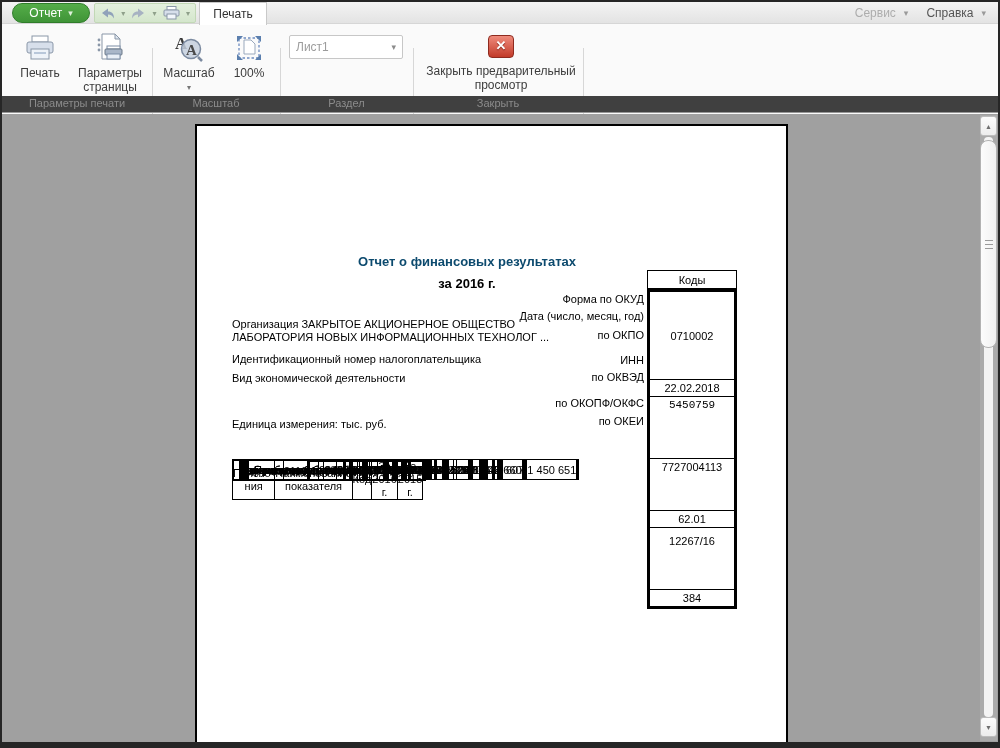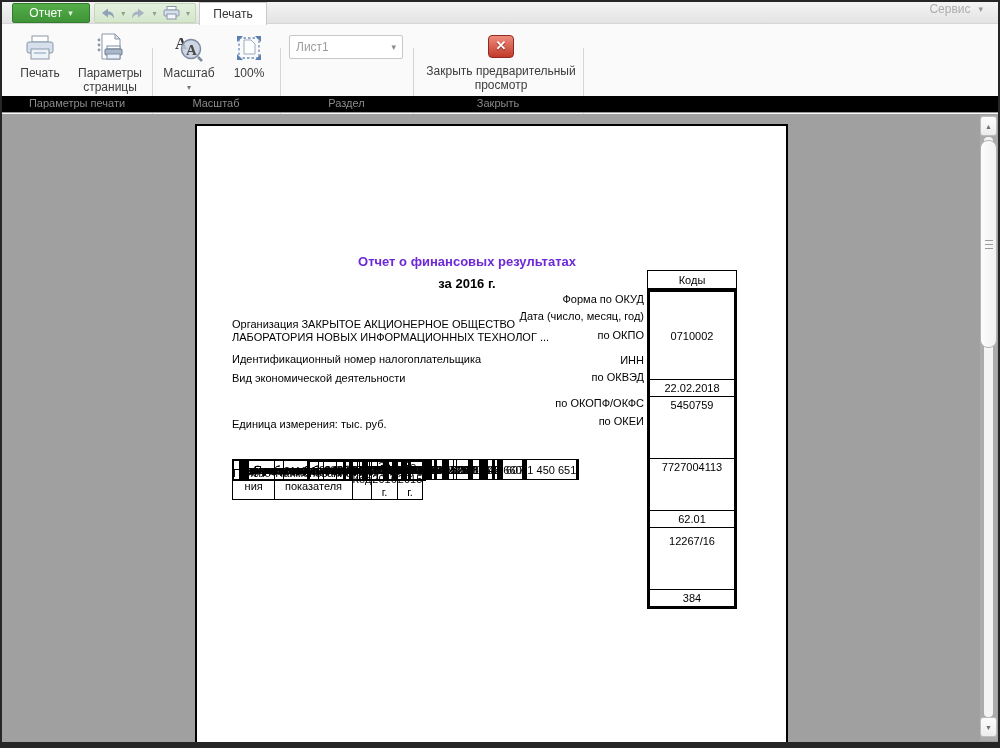--- a/index.html
+++ b/index.html
@@ -7,69 +7,69 @@
   .window{
     position:relative;width:1000px;height:748px;margin:0 auto;
     border:2px solid #262626;border-bottom-width:6px;
     background:#fafafa;overflow:hidden;
     font-family:"Liberation Sans",sans-serif;
   }
   
   .topbar{position:absolute;left:0;top:0;width:996px;height:22px;
     background:linear-gradient(#f4f4f4,#e3e3e3);border-bottom:1px solid #d6d6d6;}
   .appmenu-btn{position:absolute;left:10px;top:1px;width:78px;height:20px;
-    background:linear-gradient(#55ad49,#3f9437);border:1px solid #2f7d2a;border-radius:2px;
+    background:linear-gradient(#55ad49,#3f9437);border:1px solid #2f7d2a;border-radius:10px;
     color:#fff;font-size:12px;display:flex;align-items:center;justify-content:center;gap:6px;cursor:default;}
   .appmenu-btn .caret{font-size:9px;color:#dff2dc;}
   .quickpanel{position:absolute;left:92px;top:1px;width:102px;height:20px;
     background:linear-gradient(#e4f0de,#d4e6cc);border:1px solid #c2d8b6;border-radius:2px;
     display:flex;align-items:center;justify-content:space-around;padding:0 2px;}
   .qa-caret{font-size:8px;color:#8fa08a;}
   .tab{position:absolute;left:197px;top:0;width:68px;height:23px;background:#fff;
     border:1px solid #c9c9c9;border-bottom:none;font-size:12px;color:#333;
     display:flex;align-items:center;justify-content:center;z-index:3;}
-  .menu-right{position:absolute;right:8px;top:0;height:22px;display:flex;align-items:center;gap:10px;font-size:12px;flex-direction:column;}
+  .menu-right{position:absolute;right:8px;top:0;height:22px;display:flex;align-items:center;gap:10px;font-size:12px;}
   .menu-right .mitem{display:flex;align-items:center;gap:8px;padding:0 4px;}
   .mitem.disabled .mlabel{color:#adadad;}
   .mitem .mlabel{color:#555;}
   .mitem .caret{font-size:9px;color:#9a9a9a;}
   
   .ribbon{position:absolute;left:0;top:22px;width:996px;height:72px;background:#fafafa;}
   .vsep{position:absolute;top:24px;height:86px;width:1px;background:#d7d7d7;}
   .rbtn{position:absolute;display:flex;flex-direction:column;align-items:center;
     font-size:12px;color:#3c3c3c;text-align:center;line-height:14px;cursor:default;}
   .rbtn .ric{height:32px;display:flex;align-items:center;justify-content:center;margin-bottom:2px;}
   .rbtn .small-caret{font-size:8px;color:#777;margin-top:1px;}
   .combo{position:absolute;left:287px;top:11px;width:114px;height:24px;background:#fff;
     border:1px solid #c7c7c7;border-radius:2px;display:flex;align-items:center;
     font-size:12px;color:#9c9c9c;padding:0 6px;justify-content:space-between;}
   .combo .caret{color:#8b8b8b;font-size:9px;}
   .close-ic{width:26px;height:23px;border-radius:4px;border:1px solid #8e2a1f;
     background:linear-gradient(#ef8b7c,#c23a29);color:#fff;font-size:13px;font-weight:bold;
     display:flex;align-items:center;justify-content:center;text-shadow:0 1px 1px #7c1f14;}
   
-  .groupstrip{position:absolute;left:0;top:94px;width:996px;height:17px;background:#000000;
+  .groupstrip{position:absolute;left:0;top:94px;width:996px;height:17px;background:#404040;
     border-bottom:1px solid #979797;}
   .gslabel{position:absolute;top:1px;font-size:11px;color:#8b8b8b;text-align:center;}
   
   .docarea{position:absolute;left:0;top:112px;width:996px;height:628px;background:#a0a0a0;overflow:hidden;}
   .page{position:absolute;left:193px;top:10px;width:593px;height:900px;background:#fff;border:2px solid #000;}
   .page *{position:absolute;}
   .note{left:386px;top:52px;width:180px;text-align:center;
     font-family:"Liberation Serif",serif;font-size:9px;color:#222;line-height:16px;white-space:pre-line;}
-  .doct1{left:0;top:128px;width:540px;text-align:center;font-size:13px;font-weight:bold;color:#6d28d9;}
+  .doct1{left:0;top:128px;width:540px;text-align:center;font-size:13px;font-weight:bold;color:#0c4a6e;}
   .doct2{left:0;top:150px;width:540px;text-align:center;font-size:13px;font-weight:bold;color:#000;}
   .codes-head{left:450px;top:144px;width:90px;height:19px;border:1px solid #000;
     display:flex;align-items:center;justify-content:center;font-size:11px;}
   .codes-box{left:450px;top:163px;width:90px;border:3px solid #000;}
   .codes-box .ccell{position:static;display:flex;align-items:center;justify-content:center;
     font-size:11px;border-top:1px solid #000;}
   .codes-box .ccell:first-child{border-top:none;}
   .h17{height:17px;margin-top:35px;} .h27{height:27px;}
-  .ccell.tall-top{align-items:flex-start;padding-top:2px;}
+  .ccell.tall-top{align-items:flex-start;padding-top:2px;font-family:Liberation Mono, monospace;}
   .ilabel{font-size:11px;color:#000;line-height:13px;white-space:pre-line;}
   .ileft{left:35px;width:400px;text-align:left;}
   .iright{left:247px;width:200px;text-align:right;}
   .report-table{left:35px;top:333px;border-collapse:collapse;table-layout:fixed;width:506px;
     font-size:11px;color:#000;}
   .report-table td,.report-table th{position:static;border:1px solid #000;padding:0;
     font-weight:normal;text-align:center;overflow:hidden;white-space:nowrap;}
   .report-table th{height:40px;white-space:pre-line;line-height:13px;}
   .report-table td{height:20px;}
   .report-table td.name{text-align:left;padding-left:5px;}

